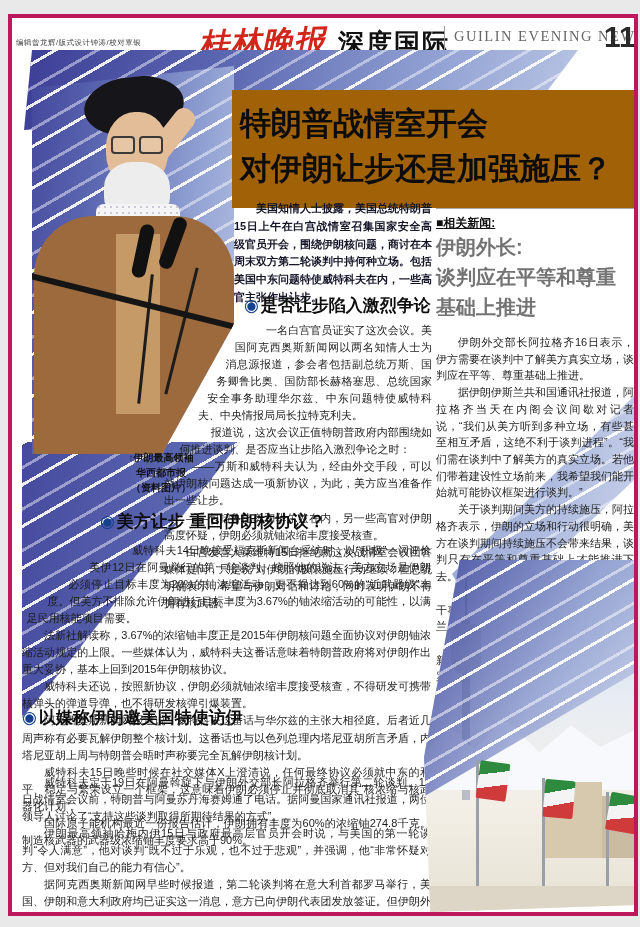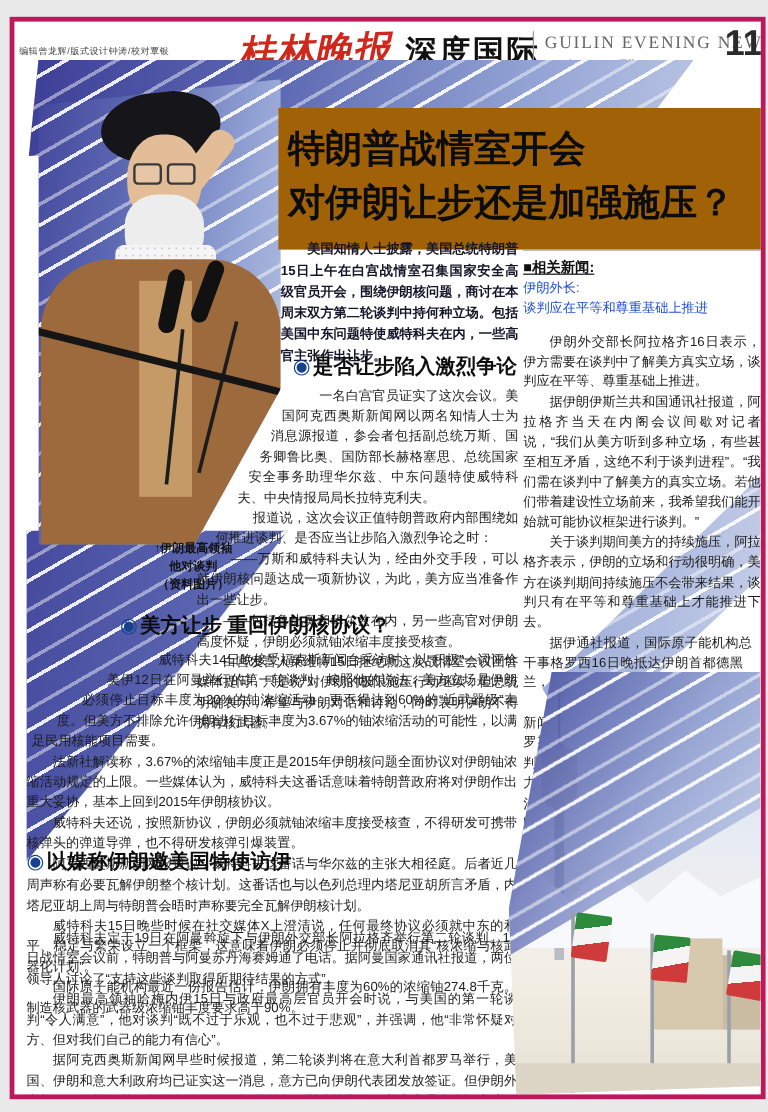--- a/index.html
+++ b/index.html
@@ -85,21 +85,21 @@
   .sec2-body{left:10px;top:524px;width:409px;}
   .sec3-body{left:10px;top:756px;width:409px;}
   .spacer-tl{float:left;width:80px;height:148px;shape-outside:polygon(0 0,100% 0,0 100%);clip-path:polygon(0 0,100% 0,0 100%);}
   .spacer-tl2{float:left;width:88px;height:72px;shape-outside:polygon(0 0,100% 0,0 100%);clip-path:polygon(0 0,100% 0,0 100%);}
   .spacer-br{float:right;width:76px;height:172px;shape-outside:polygon(100% 0,100% 100%,0 100%);clip-path:polygon(100% 0,100% 100%,0 100%);}
   
   .related{position:absolute;left:424px;top:190px;width:198px;}
   .related .topline{height:1px;background:#aaa;margin-bottom:6px;}
   .rel-label{font-size:12px;font-weight:900;color:#111;text-decoration:underline;}
   .rel-label .sq{color:#111;}
-  .rel-title{font-size:11px;font-weight:400;color:#1d4ed8;line-height:1.5;}
+  .rel-title{font-size:20px;font-weight:700;color:#737373;line-height:1.5;}
   .rel-body{margin-top:12px;font-size:11px;color:#1c1c1c;line-height:1.52;text-align:justify;}
   .rel-body p{margin:0;text-indent:2em;}
   .attribution{font-weight:900;color:#111;}
   .cap-right{margin-top:10px;font-size:11px;font-weight:900;color:#111;}
   
   .photo-right{position:absolute;left:412px;top:542px;width:210px;height:352px;
     clip-path:polygon(17% 0,100% 0,100% 98%,3% 100%,0 56%);
     background:linear-gradient(180deg,#ccd6e8 0%,#e8edf4 40%,#f3efe6 70%,#e7e1d4 100%);}
   .pr-stripes{position:absolute;left:0;top:0;width:100%;height:70%;
     clip-path:polygon(0 0,100% 0,100% 46%,0 96%);
@@ -154,21 +154,21 @@
       <div class="vest"></div>
       <div class="mic-stand1"></div>
       <div class="mic-stand2"></div>
       <div class="boom"></div>
       <div class="mic1"></div>
       <div class="mic2"></div>
     </div>
   </div>
   <div class="cap-left">
     <div>↑伊朗最高领袖</div>
-    <div>他对谈判</div>
+    <div>华西都市报</div>
     <div>（资料图片）</div>
   </div>
 
   <div class="headline-box">
     <div class="l1">特朗普战情室开会</div>
     <div class="l2">对伊朗让步还是加强施压？</div>
   </div>
 
   <div class="lead">
     <p>美国知情人士披露，美国总统特朗普15日上午在白宫战情室召集国家安全高级官员开会，围绕伊朗核问题，商讨在本周末双方第二轮谈判中持何种立场。包括美国中东问题特使威特科夫在内，一些高官主张作出让步。</p>

